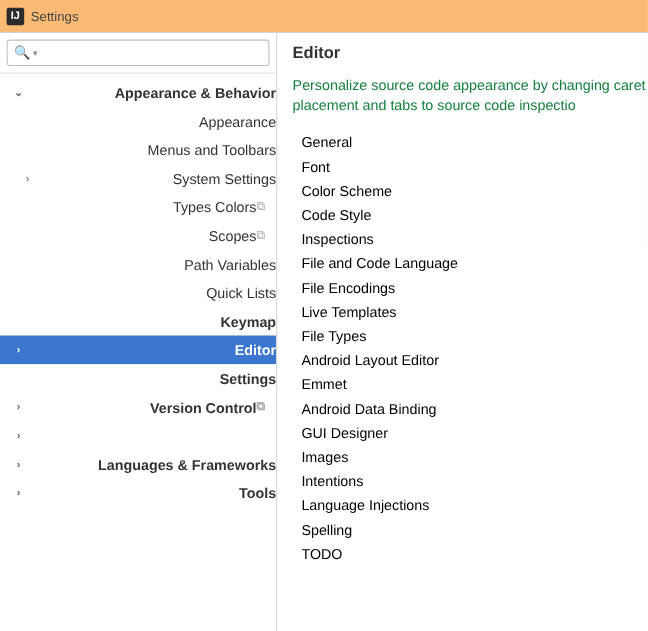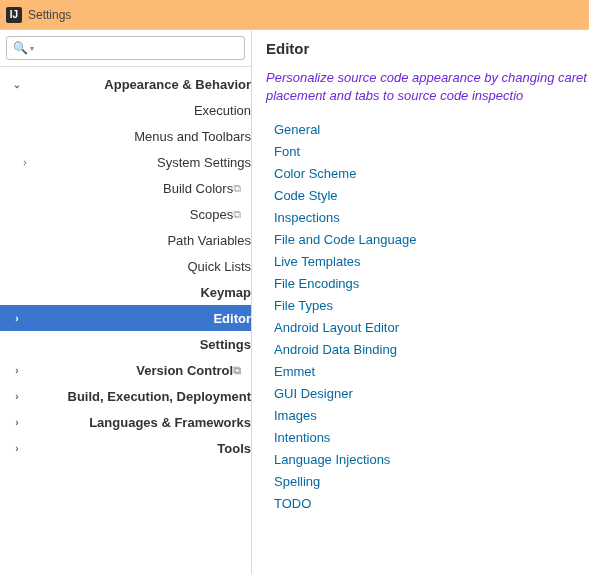--- a/index.html
+++ b/index.html
@@ -104,32 +104,31 @@
       overflow: hidden;
     }
     .content-title {
       font-size: 15px;
       font-weight: bold;
       margin-bottom: 12px;
       color: #333;
     }
     .content-desc {
       font-size: 13px;
-      color: #6d28d9;
+      color: #15803d;
       line-height: 1.4;
       margin-bottom: 14px;
-      font-style: italic;
     }
     .link-list {
       display: flex;
       flex-direction: column;
       padding-left: 8px;
     }
     .link-item {
-      color: #0369a1;
+      color: #000000;
       font-size: 13px;
       line-height: 22px;
       cursor: pointer;
     }
   </style>
 </head>
 <body>
 
 <div class="titlebar">
   <div class="app-icon">IJ</div>
@@ -145,33 +144,33 @@
         <input type="text" placeholder="" style="">
       </div>
     </div>
     <div class="tree" id="tree">
         <div class="tree-item depth0">
           <span class="arrow">⌄</span>
           <span class="label">Appearance &amp; Behavior</span>
         </div>
         <div class="tree-item depth1">
           <span class="arrow" style="visibility: hidden;"></span>
-          <span class="label">Execution</span>
+          <span class="label">Appearance</span>
         </div>
         <div class="tree-item depth1">
           <span class="arrow" style="visibility: hidden;"></span>
           <span class="label">Menus and Toolbars</span>
         </div>
         <div class="tree-item depth1" style="padding-left: 18px;">
           <span class="arrow">›</span>
           <span class="label">System Settings</span>
         </div>
         <div class="tree-item depth1">
           <span class="arrow" style="visibility: hidden;"></span>
-          <span class="label">Build Colors</span>
+          <span class="label">Types Colors</span>
           <span class="trail-icon">⧉</span>
         </div>
         <div class="tree-item depth1">
           <span class="arrow" style="visibility: hidden;"></span>
           <span class="label">Scopes</span>
           <span class="trail-icon">⧉</span>
         </div>
         <div class="tree-item depth1">
           <span class="arrow" style="visibility: hidden;"></span>
           <span class="label">Path Variables</span>
@@ -192,21 +191,20 @@
           <span class="arrow"></span>
           <span class="label">Settings</span>
         </div>
         <div class="tree-item depth0">
           <span class="arrow">›</span>
           <span class="label">Version Control</span>
           <span class="trail-icon">⧉</span>
         </div>
         <div class="tree-item depth0">
           <span class="arrow">›</span>
-          <span class="label">Build, Execution, Deployment</span>
         </div>
         <div class="tree-item depth0">
           <span class="arrow">›</span>
           <span class="label">Languages &amp; Frameworks</span>
         </div>
         <div class="tree-item depth0">
           <span class="arrow">›</span>
           <span class="label">Tools</span>
         </div>
       </div>
@@ -215,26 +213,26 @@
   <div class="content">
     <div class="content-title">Editor</div>
     <div class="content-desc">Personalize source code appearance by changing caret placement and tabs to source code inspectio</div>
     <div class="link-list" id="link-list">
         <div class="link-item">General</div>
         <div class="link-item">Font</div>
         <div class="link-item">Color Scheme</div>
         <div class="link-item">Code Style</div>
         <div class="link-item">Inspections</div>
         <div class="link-item">File and Code Language</div>
+        <div class="link-item">File Encodings</div>
         <div class="link-item">Live Templates</div>
-        <div class="link-item">File Encodings</div>
         <div class="link-item">File Types</div>
         <div class="link-item">Android Layout Editor</div>
+        <div class="link-item">Emmet</div>
         <div class="link-item">Android Data Binding</div>
-        <div class="link-item">Emmet</div>
         <div class="link-item">GUI Designer</div>
         <div class="link-item">Images</div>
         <div class="link-item">Intentions</div>
         <div class="link-item">Language Injections</div>
         <div class="link-item">Spelling</div>
         <div class="link-item">TODO</div>
       </div>
   </div>
 </div>
 

